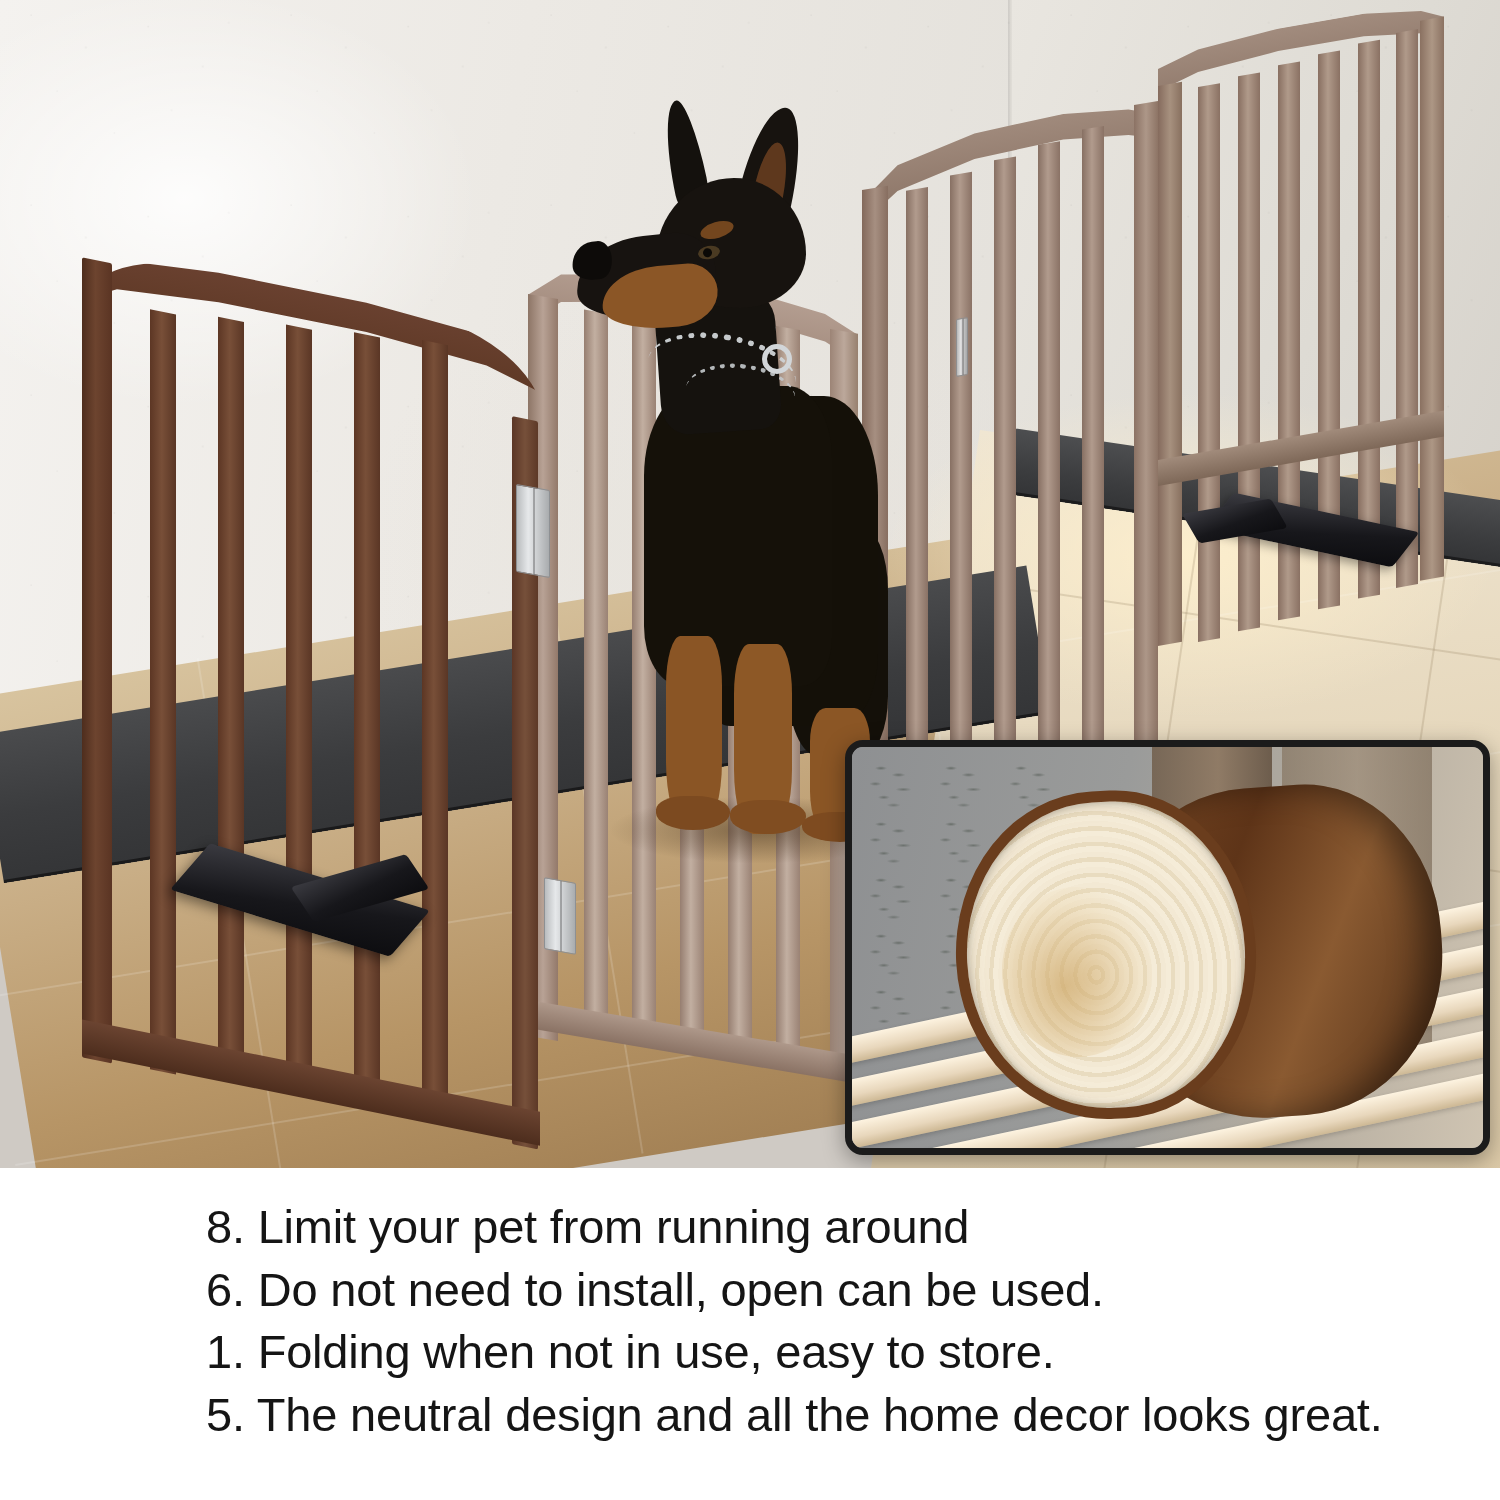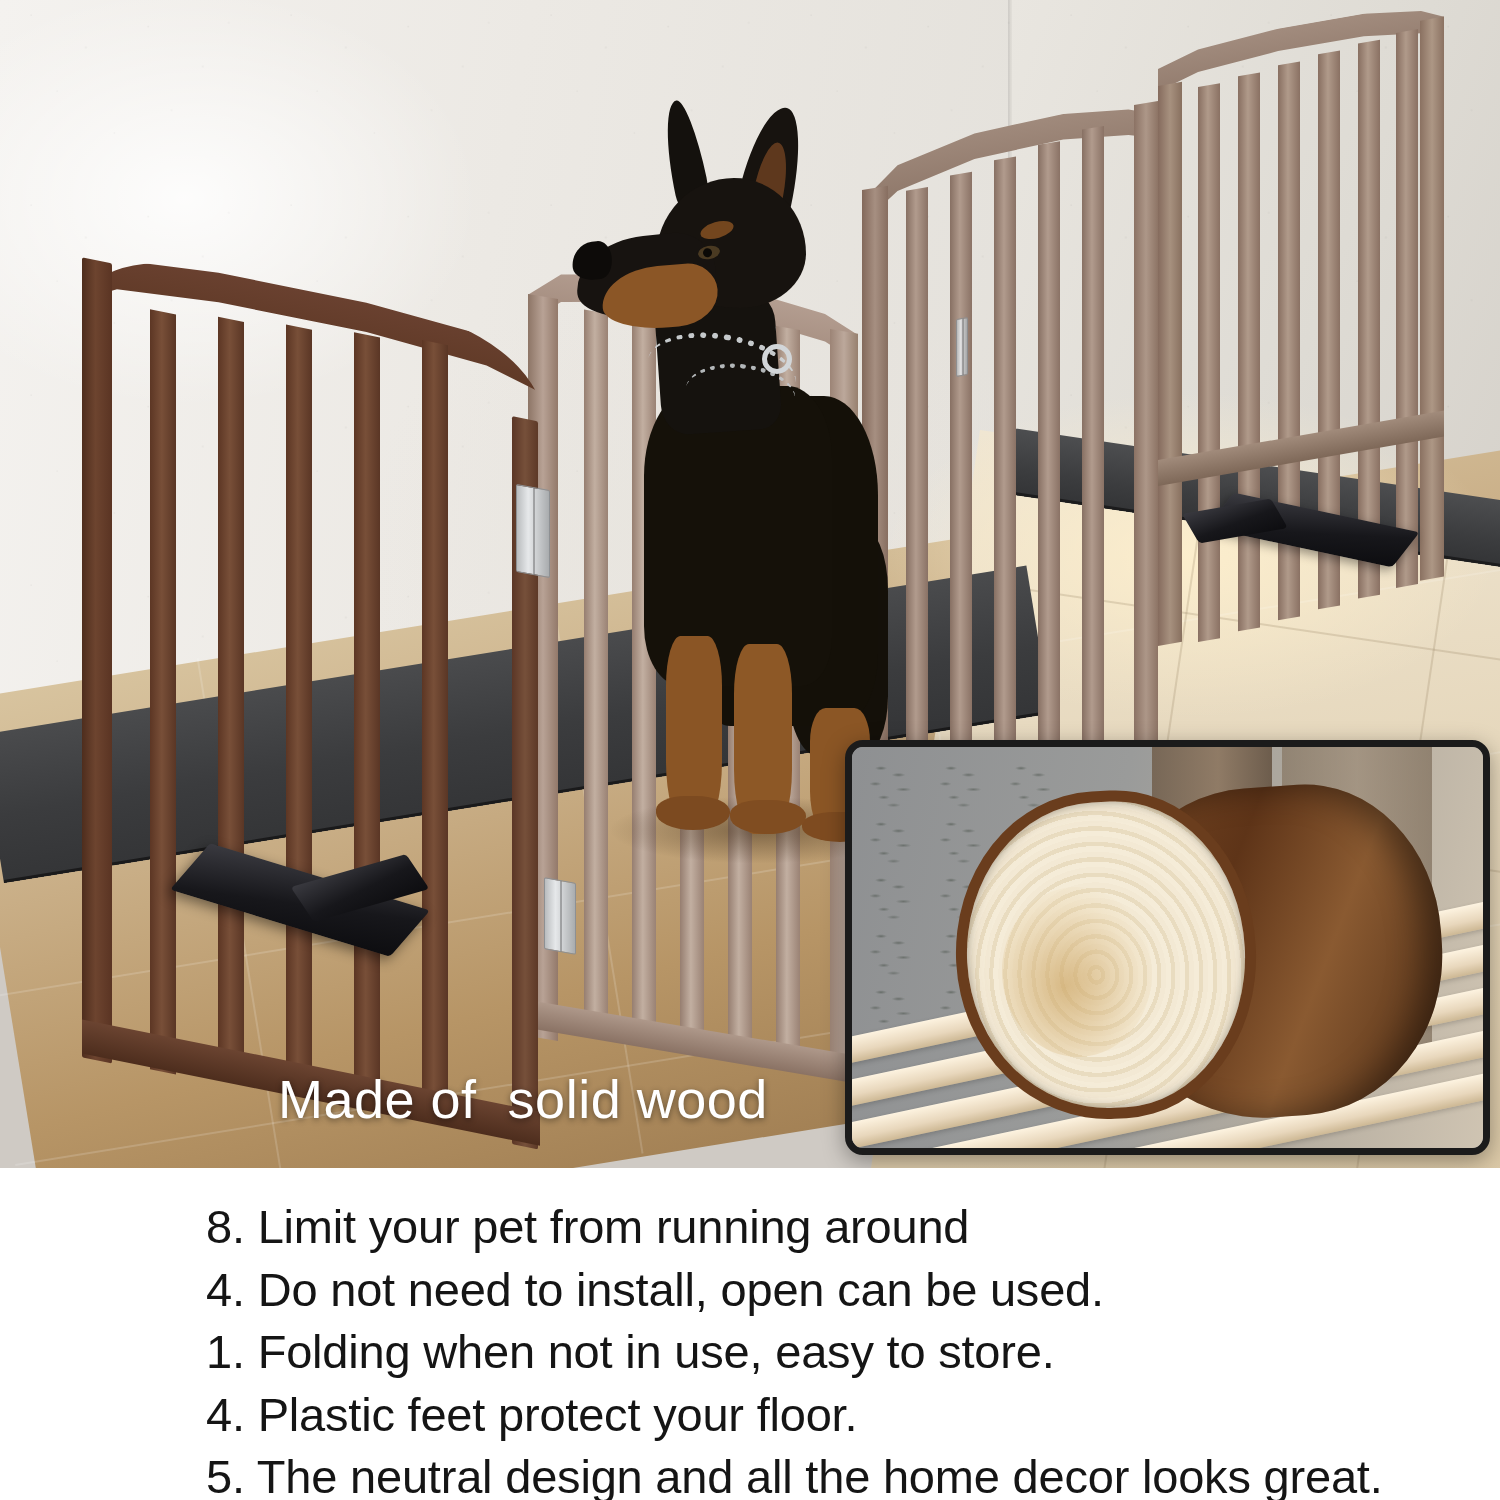--- a/index.html
+++ b/index.html
@@ -396,21 +396,20 @@
       <div class="ear-r"></div>
       <div class="ear-r-in"></div>
       <div class="skull"></div>
       <div class="muzzle"></div>
       <div class="muzzle-tan"></div>
       <div class="brow-tan"></div>
       <div class="eye"></div>
       <div class="nose"></div>
     </div>
 
-    <div class="caption">Made of  solid wood</div>
 
     <div class="inset">
       <div class="inset-bg"></div>
       <div class="inset-tree"></div>
       <div class="inset-tree2"></div>
       <div class="inset-foliage"></div>
       <div class="inset-slats">
         <i style="top:20px"></i>
           <i style="top:62px"></i>
         <i style="top:104px"></i>
@@ -421,20 +420,19 @@
       <div class="log-bark-tex"></div>
       <div class="log-face"></div>
       <div class="log-heart"></div>
       <div class="log-rim"></div>
     </div>
   </div>
 
   <div class="list">
     <ol>
       <li>8. Limit your pet from running around</li>
-      <li>4. Do not need to install, open can be used.</li>
+      <li>6. Do not need to install, open can be used.</li>
       <li>1. Folding when not in use, easy to store.</li>
-      <li>4. Plastic feet protect your floor.</li>
       <li>5. The neutral design and all the home decor looks great.</li>
     </ol>
   </div>
 
 </div>
 
 </body></html>

